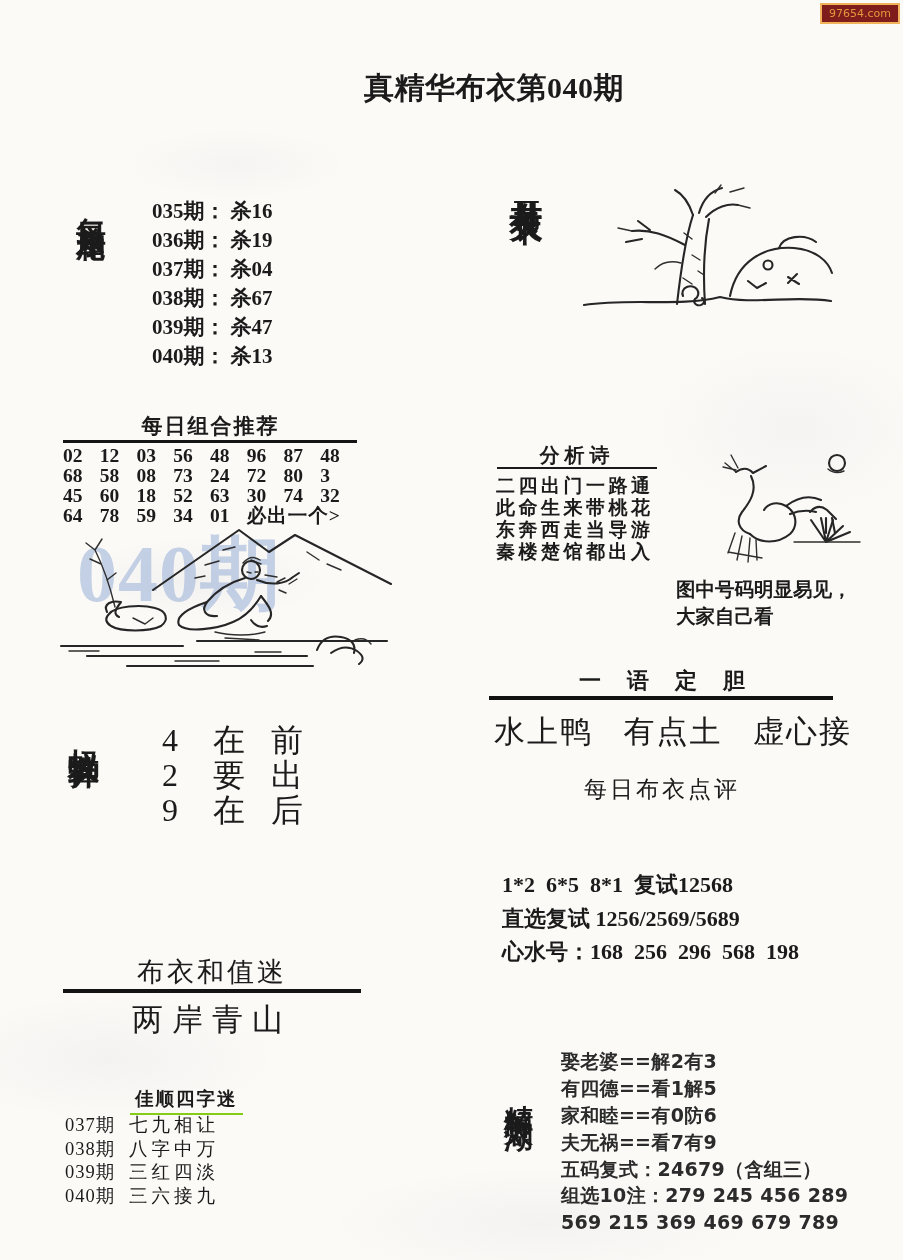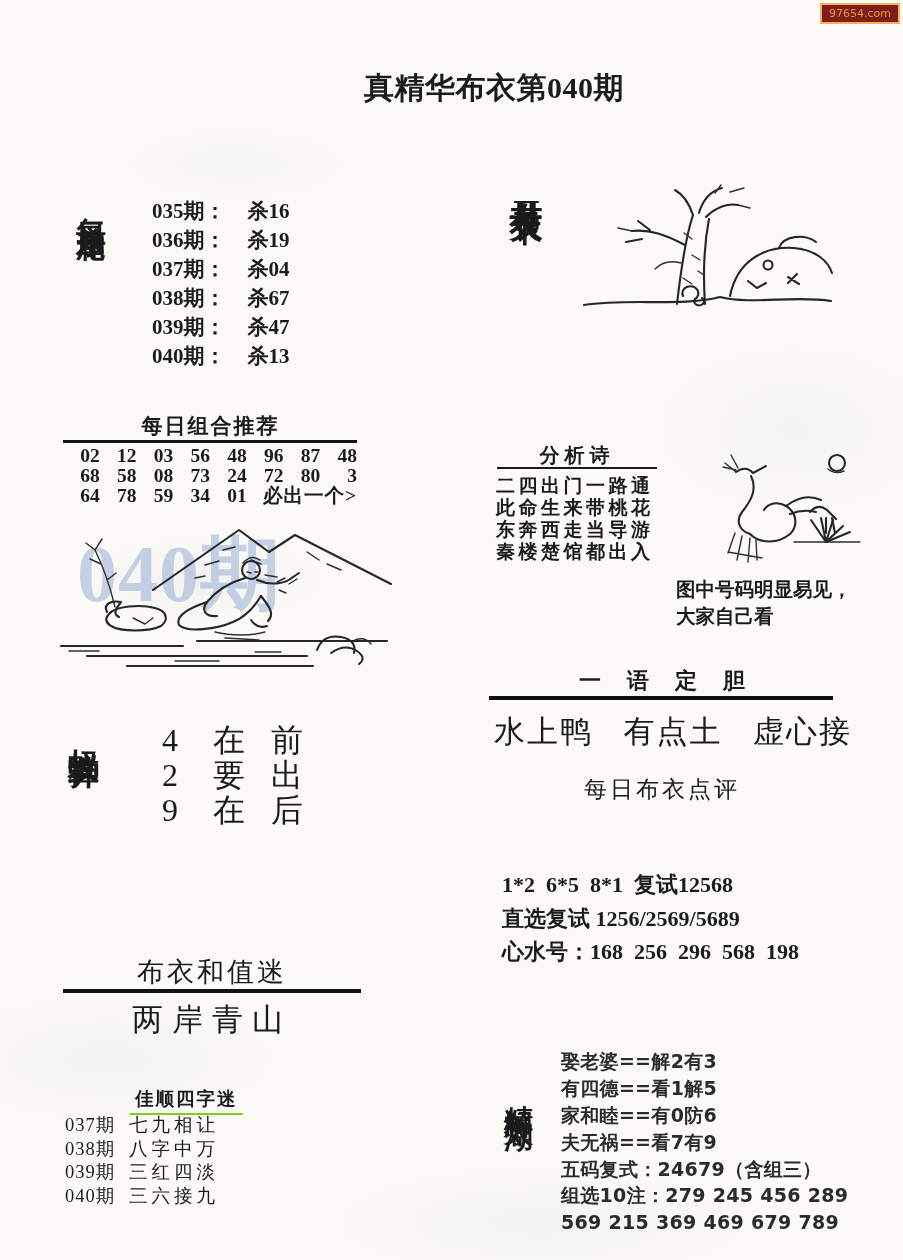--- a/index.html
+++ b/index.html
@@ -26,27 +26,27 @@
   .site-badge{left:820px;top:3px;width:76px;height:17px;border:2px solid #f0b35b;
     display:flex;align-items:center;justify-content:center;
     font-family:"DejaVu Sans","Liberation Sans",sans-serif;font-size:11px;color:#e3973b;background:#7f1d1d;}
 
   .title{left:364px;top:68px;font-size:30px;font-weight:800;letter-spacing:0.5px;}
 
   
   .kill-header{left:70px;top:194px;font-size:30px;font-weight:700;letter-spacing:4px;}
   .kill-list{left:152px;top:197px;font-size:21px;font-weight:700;}
   .kill-row{height:29px;line-height:29px;}
-  .kill-row .val{margin-left:22px;}
+  .kill-row .val{margin-left:5px;}
 
   .combo-header{left:64px;top:412px;width:293px;font-size:21px;font-weight:700;letter-spacing:2px;}
   .combo-rule{left:63px;top:440px;width:294px;height:3px;background:#151515;}
   .combo-grid{left:63px;top:446px;width:294px;font-size:19.5px;font-weight:700;}
   .combo-row{display:grid;grid-template-columns:repeat(8,1fr);height:20px;line-height:20px;}
-  .combo-row span{text-align:right;}
+  .combo-row span{text-align:left;}
   .combo-note{grid-column:6/9;text-align:center;letter-spacing:1px;}
 
   .sketch1{left:55px;top:520px;width:340px;height:152px;}
   .sketch1 .wm{position:absolute;left:22px;top:14px;font-size:80px;font-weight:700;
     color:rgba(142,168,212,.5);letter-spacing:1px;line-height:1;}
   .sketch1 svg{position:absolute;left:0;top:0;}
 
   .ant-header{left:62px;top:724px;font-size:31px;font-weight:700;letter-spacing:3px;}
   .ant-rows{left:153px;top:723px;font-size:32px;}
   .ant-row{height:35px;line-height:35px;display:flex;}
@@ -129,20 +129,30 @@
     </div>
     <div class="combo-row">
       <span>68</span>
         <span>58</span>
         <span>08</span>
         <span>73</span>
         <span>24</span>
         <span>72</span>
         <span>80</span>
         <span>3</span>
+    </div>
+    <div class="combo-row">
+      <span>45</span>
+        <span>60</span>
+        <span>18</span>
+        <span>52</span>
+        <span>63</span>
+        <span>30</span>
+        <span>74</span>
+        <span>32</span>
     </div>
     <div class="combo-row">
       <span>64</span>
         <span>78</span>
         <span>59</span>
         <span>34</span>
         <span>01</span>
         <span class="combo-note">必出一个&gt;</span>
     </div>
   </div>

